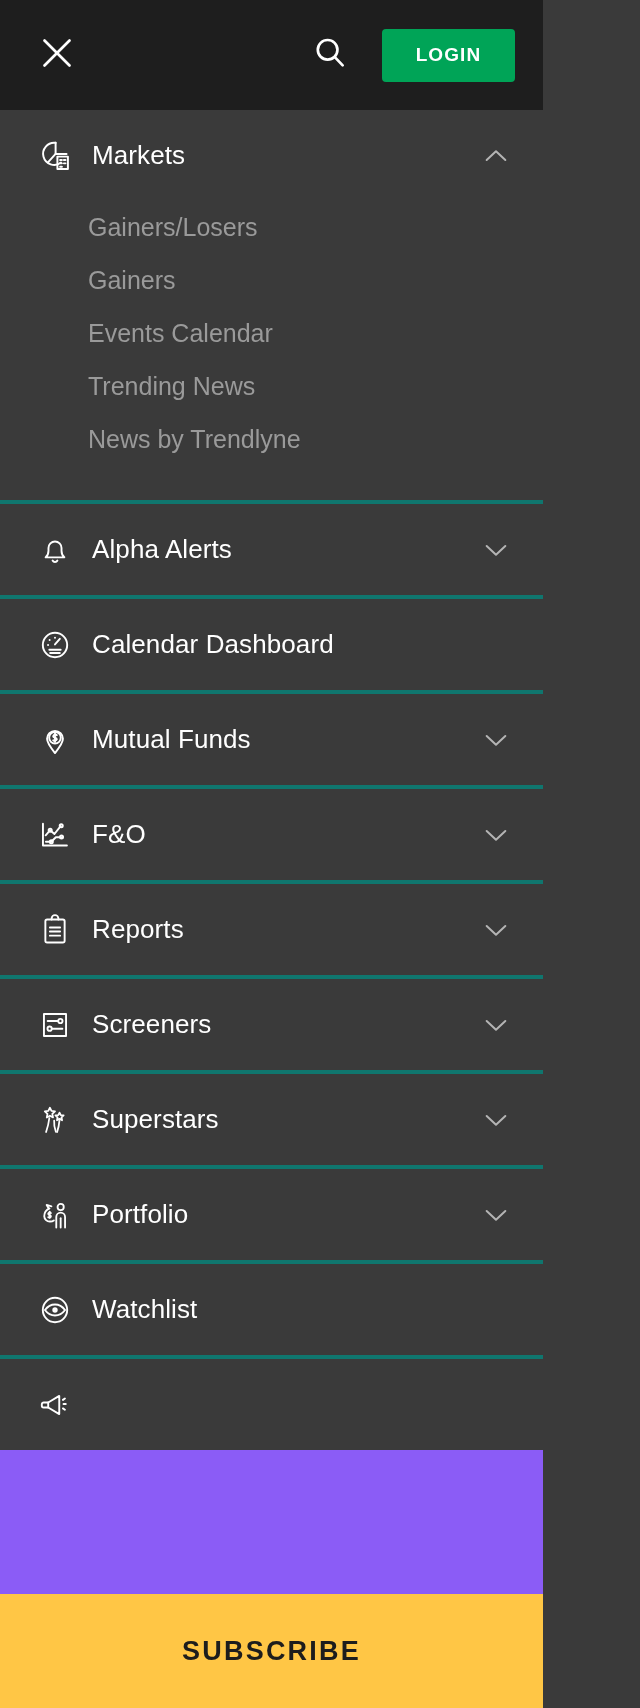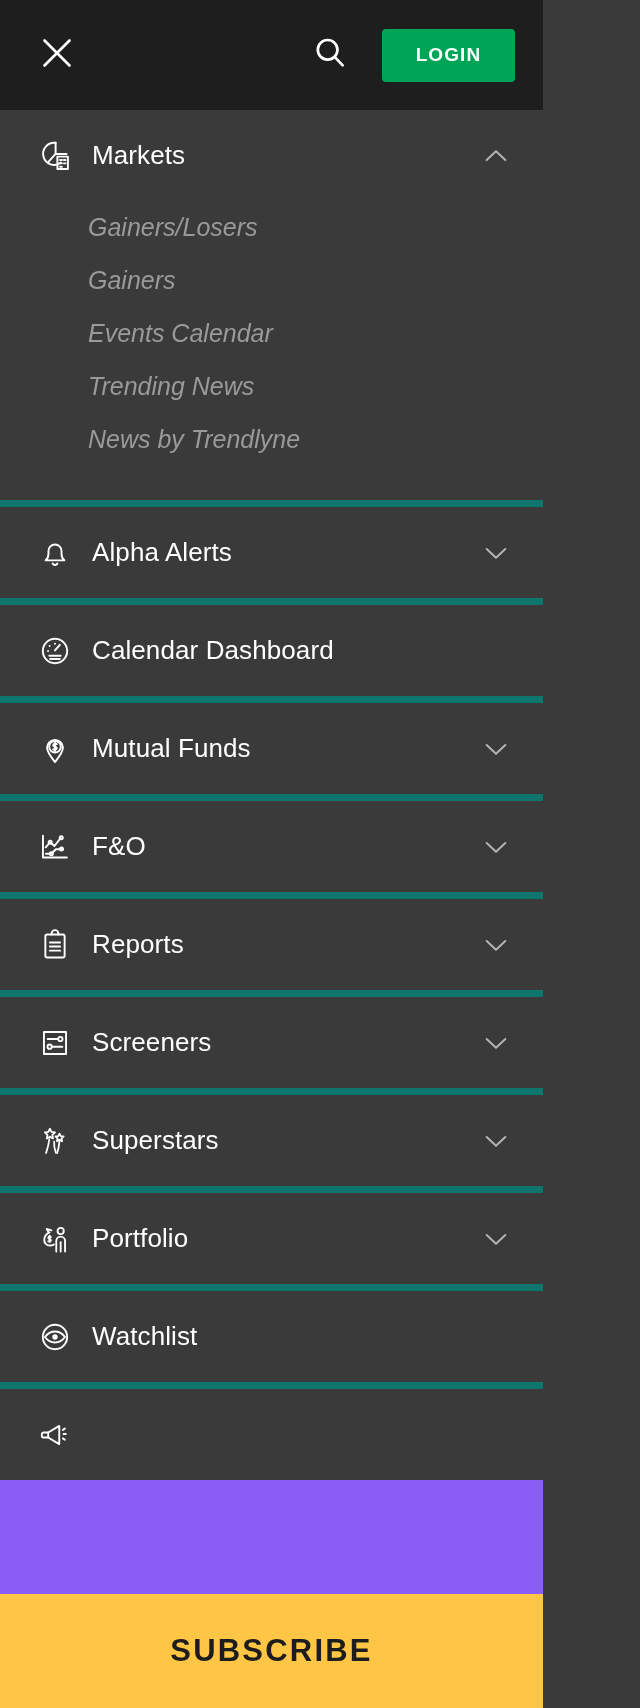--- a/index.html
+++ b/index.html
@@ -65,21 +65,21 @@
   }
 
   
   .menu {
     flex: 1 1 auto;
     background: #8b5cf6;
     overflow: hidden;
   }
 
   .menu-group { background: #3a3a3a; }
-  .menu-group + .menu-group { border-top: 7px solid #0f766e; }
+  .menu-group + .menu-group { border-top: 4px solid #0f766e; }
 
   .menu-row {
     display: flex;
     align-items: center;
     height: 91px;
     padding: 0 30px 0 34px;
     cursor: pointer;
   }
   .menu-icon {
     width: 42px;
@@ -103,42 +103,42 @@
     width: 34px;
     min-width: 34px;
     height: 34px;
     display: flex;
     align-items: center;
     justify-content: center;
     cursor: pointer;
   }
 
   
-  .submenu { padding: 0 15px 34px 0; font-style: italic; }
+  .submenu { padding: 0 15px 34px 0; }
   .submenu-item {
     color: #9a9a9a;
     font-size: 25px;
     line-height: 1;
     padding: 14px 34px 14px 88px;
     cursor: pointer;
   }
 
   
   .subscribe-bar {
     flex: 0 0 auto;
     height: 114px;
     background: #ffc645;
     display: flex;
     align-items: center;
     justify-content: center;
     cursor: pointer;
   }
   .subscribe-label {
     color: #1d1d1d;
-    font-size: 31px;
+    font-size: 27px;
     font-weight: bold;
     letter-spacing: 2.2px;
   }
 </style>
 </head>
 <body>
 
 <div id="app">
 
   <div class="header">

